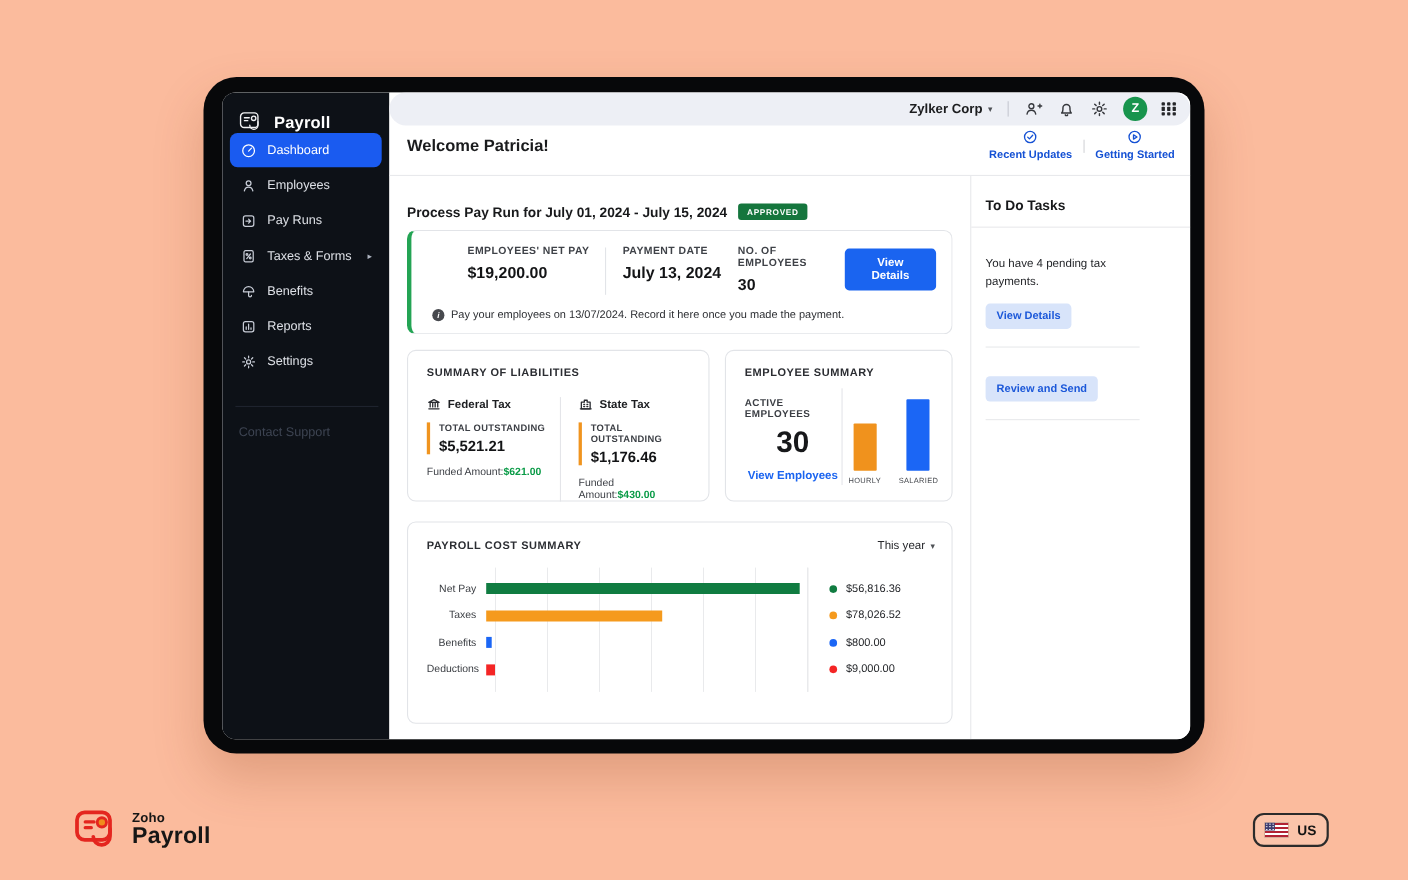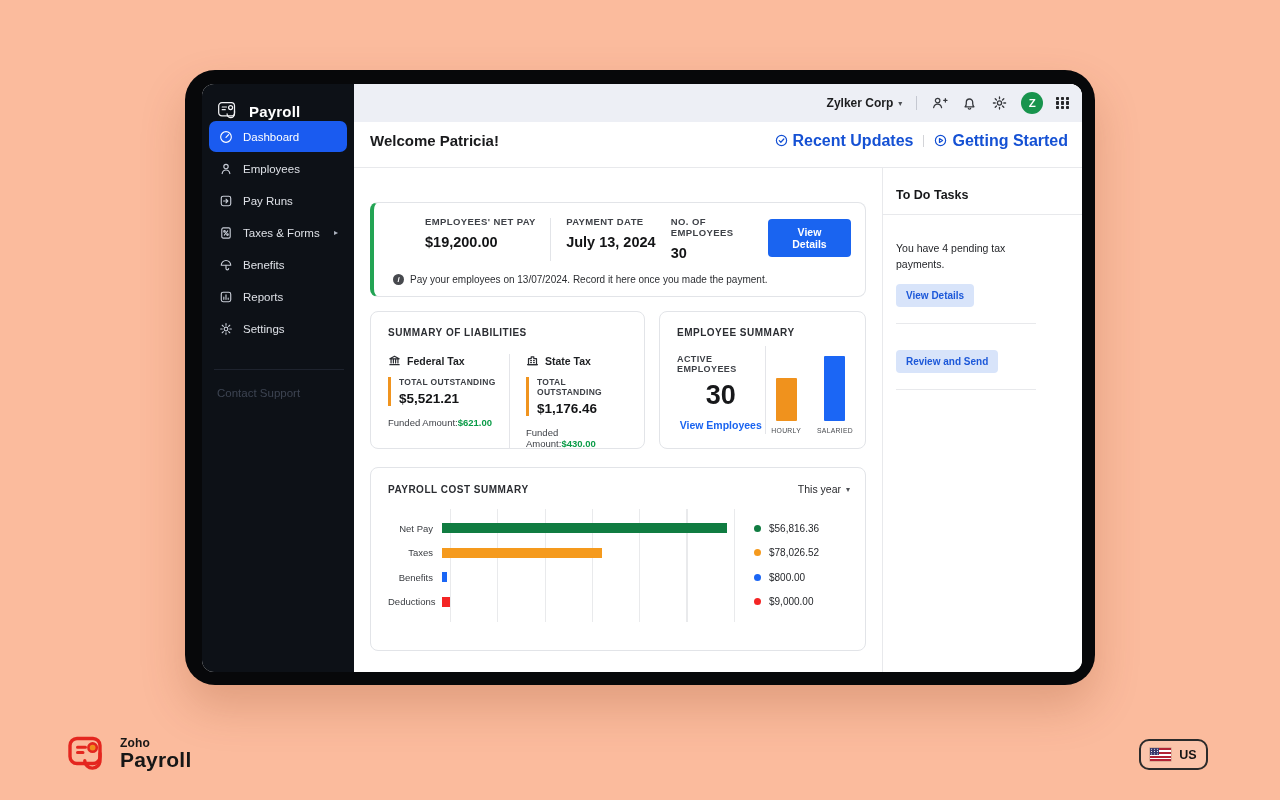--- a/index.html
+++ b/index.html
@@ -24,39 +24,39 @@
               border-radius:7px; font-size:11.5px; color:#dde0e6; cursor:pointer; }
   .nav-item.active { background:#1a5bf0; color:#fff; }
   .nav-item .ic { width:14px; height:14px; color:#c7ccd6; flex-shrink:0; }
   .nav-item.active .ic { color:#fff; }
   .sub-caret { margin-left:auto; font-size:8px; color:#aeb4c0; font-family:"DejaVu Sans",sans-serif; }
   .side-divider { height:1px; background:#1e232e; margin:25px 10px 0 12px; }
   .contact { margin:17px 0 0 15px; font-size:11.5px; color:#3d4452; cursor:pointer; }
 
   
   .main { flex:1; display:flex; flex-direction:column; background:#fff; min-width:0; }
-  .topbar { height:38px; flex-shrink:0; background:#edeff5; display:flex; align-items:center;
-            justify-content:flex-end; padding-right:13px; gap:13px; }
+  .topbar { height:30px; flex-shrink:0; background:#edeff5; display:flex; align-items:center;
+            justify-content:flex-end; padding-right:13px; gap:13px;border-radius:17px; }
   .org { display:flex; align-items:center; gap:5px; font-size:12px; font-weight:700;
          color:#1c1d1f; cursor:pointer; }
   .dd-caret { font-size:8px; color:#4e5156; font-family:"DejaVu Sans",sans-serif; }
   .tb-sep { width:1px; height:14px; background:#c5c8d1; margin:0 1px; }
   .tb-icon { width:17px; height:16px; color:#36383d; cursor:pointer; }
   .avatar { width:22px; height:22px; border-radius:50%; background:#18944d; color:#fff;
             font-size:11.5px; font-weight:700; display:flex; align-items:center;
             justify-content:center; cursor:pointer; }
   .grid-icon { display:grid; grid-template-columns:repeat(3,3.2px); grid-gap:1.6px; cursor:pointer; }
   .grid-icon span { width:3.2px; height:3.2px; background:#26272a; border-radius:.8px; }
 
   .welcome-row { height:46px; flex-shrink:0; border-bottom:1px solid #e8e9ec; display:flex;
                  align-items:center; justify-content:space-between; padding:0 14px 8px 16px; }
   .welcome { font-size:15px; font-weight:700; color:#1a1b1d; }
   .head-links { display:flex; align-items:center; gap:10px; }
-  .head-link { display:flex; align-items:center; gap:5px; color:#1551d4; font-size:16px;
-               font-weight:700; cursor:pointer; }
+  .head-link { display:flex; align-items:center; gap:5px; color:#1551d4; font-size:10px;
+               font-weight:700; cursor:pointer;flex-direction:column; }
   .head-link .ic { width:13px; height:13px; color:#1551d4; }
   .link-sep { width:1px; height:12px; background:#d3d4d8; }
 
   .content-row { flex:1; display:flex; min-height:0; }
   .content-main { width:528px; flex-shrink:0; padding:25px 16px 0; }
 
   
   .payrun-title-row { display:flex; align-items:center; gap:10px; }
   .payrun-title { font-size:12.5px; font-weight:700; color:#18191b; }
   .badge { background:#15763d; color:#fff; font-size:7.5px; font-weight:700; letter-spacing:.6px;
@@ -309,20 +309,24 @@
                   </svg>
                 </span>
                 <span>Getting Started</span>
               </div>
             </div>
         </div>
 
         <div class="content-row">
           <div class="content-main">
 
+            <div class="payrun-title-row">
+              <span class="payrun-title">Process Pay Run for July 01, 2024 - July 15, 2024</span>
+              <span class="badge">APPROVED</span>
+            </div>
 
             <div class="payrun-card">
               <div class="payrun-top" id="payrun-fields">
                   <div class="pf0">
                     <div class="field-lbl">EMPLOYEES' NET PAY</div>
                     <div class="field-val">$19,200.00</div>
                   </div>
                   <div class="field-div"></div>
                   <div class="pf1">
                     <div class="field-lbl">PAYMENT DATE</div>

